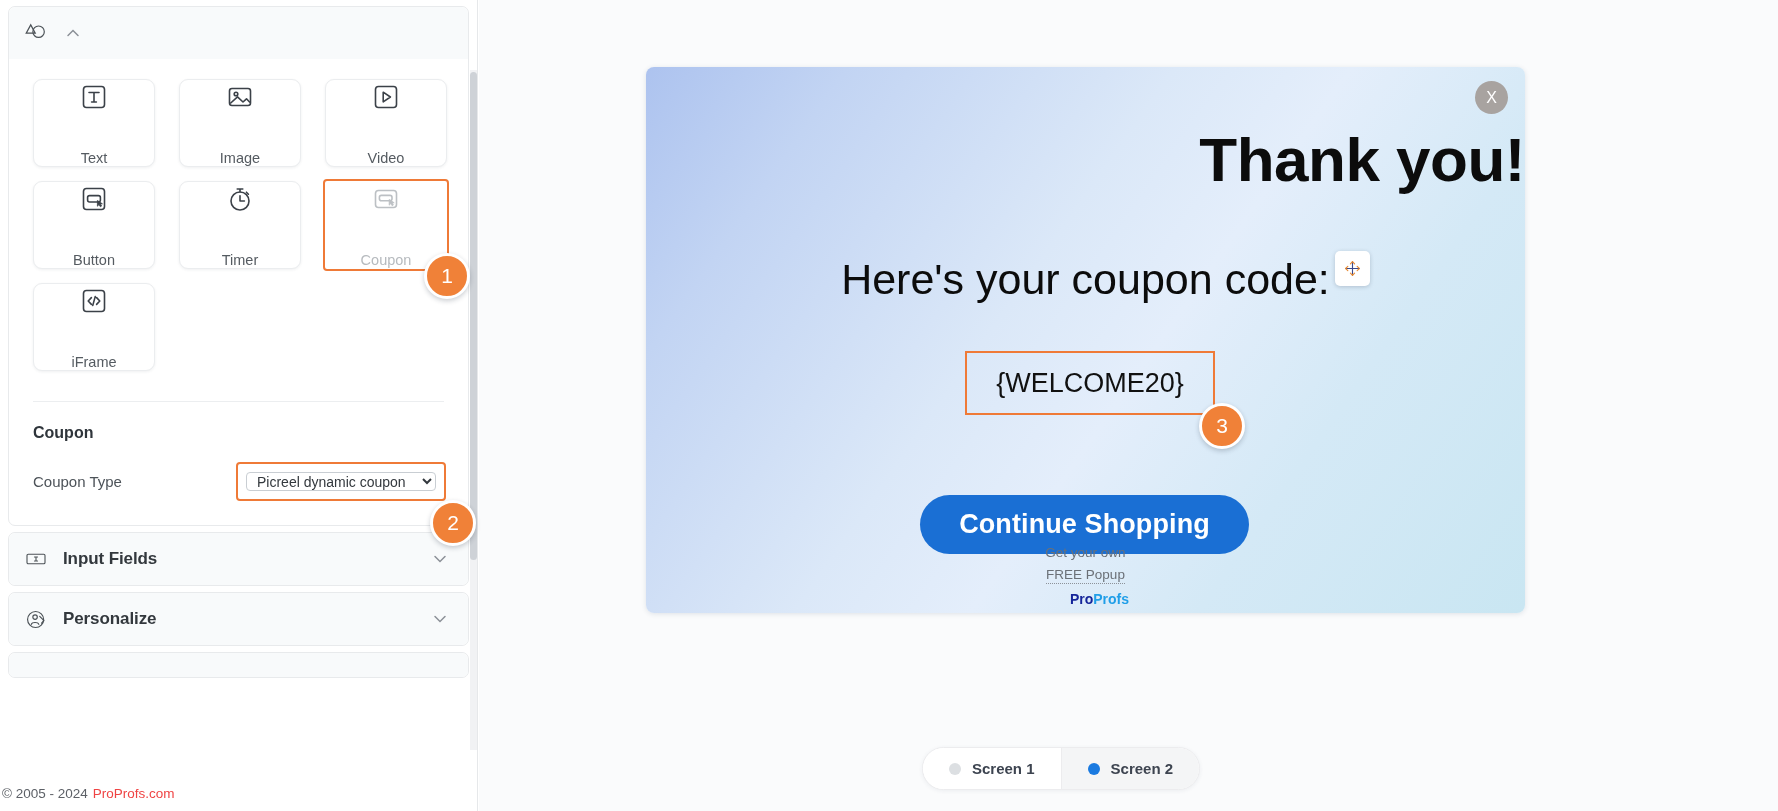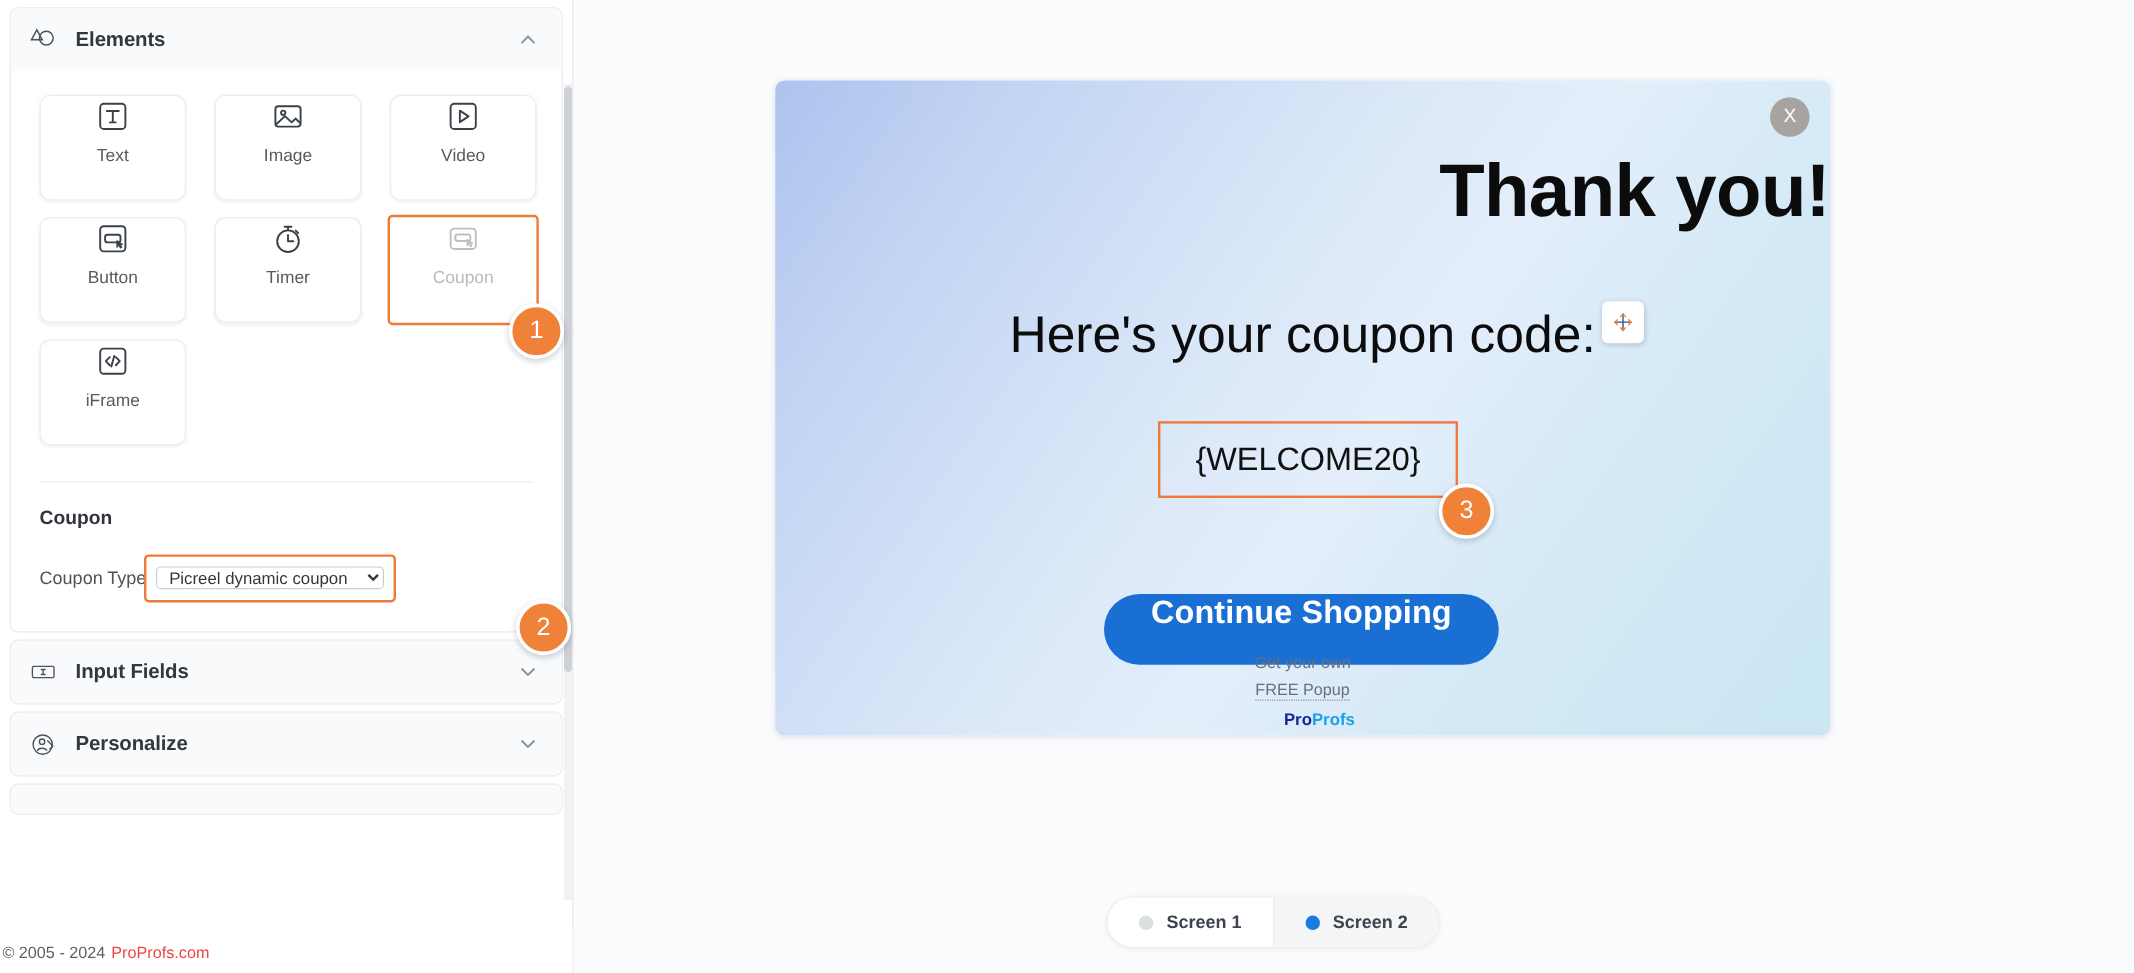--- a/index.html
+++ b/index.html
@@ -57,21 +57,21 @@
     gap: 14px 24px;
     padding: 4px 0 14px 0;
   }
   .tile {
     height: 88px;
     border: 1px solid #ebedef;
     border-radius: 9px;
     background: #ffffff;
     box-shadow: 0 1px 3px rgba(30,40,60,0.07);
     display: flex; flex-direction: column;
-    align-items: center; justify-content: flex-start;
+    align-items: center; justify-content: space-between;
     cursor: pointer;
     position: relative;
   }
   .tile .t-icon {
     width: 34px; height: 34px;
     display: flex; align-items: center; justify-content: center;
     color: #3b4148;
     margin-bottom: 8px;
   }
   .tile .t-label {
@@ -88,21 +88,21 @@
   }
 
   .divider { height: 1px; background: #eceef0; margin: 16px 0 0 0; }
 
   .coupon-section { padding: 22px 0 8px 0; }
   .coupon-title {
     font-size: 16px; font-weight: 700; color: #2f353b;
     margin-bottom: 22px;
   }
   .coupon-row {
-    display: flex; align-items: center; 
+    display: flex; align-items: center; justify-content: space-between;
     padding-bottom: 10px;
   }
   .coupon-label { font-size: 15px; color: #4d5359; }
   .select-wrap {
     outline: 2px solid #ef7a37;
     border-radius: 2px;
     padding: 8px 8px;
   }
   select.coupon-select {
     width: 190px; height: 19px;
@@ -201,21 +201,21 @@
   #coupon-code {
     font-size: 27px; color: #111111; font-weight: 400;
     font-family: "Liberation Sans", sans-serif;
   }
 
   #cta-btn {
     position: absolute; left: 274px; top: 428px;
     width: 329px; height: 59px;
     background: #1a6fd4;
     border-radius: 30px;
-    display: flex; align-items: flex-start; justify-content: center;
+    display: flex; align-items: center; justify-content: center;
     cursor: pointer;
     border: none;
   }
   #cta-btn span {
     color: #ffffff; font-size: 27px; font-weight: 700;
     font-family: "Liberation Sans Narrow", "Liberation Sans", sans-serif;
     letter-spacing: 0.1px;
   }
 
   #pp-footer {
@@ -284,21 +284,20 @@
   <aside id="sidebar">
 
     <section class="panel">
       <div class="panel-header">
         <span class="hdr-icon">
           <svg viewBox="0 0 26 26" width="24" height="24" fill="none" stroke="#4c5257" stroke-width="1.3">
             <path d="M7.3 4.2 L12.2 13.2 L2.4 13.2 Z"></path>
             <circle cx="15.8" cy="11.6" r="6.2"></circle>
           </svg>
         </span>
-        <span class="hdr-title">Elements</span>
         <span class="chev">
           <svg viewBox="0 0 20 20" width="20" height="20" fill="none" stroke="#8b9097" stroke-width="1.5" stroke-linecap="round">
             <path d="M5 12.5 L10 7.5 L15 12.5"></path>
           </svg>
         </span>
       </div>
 
       <div class="panel-body">
         <div class="tiles">
 

